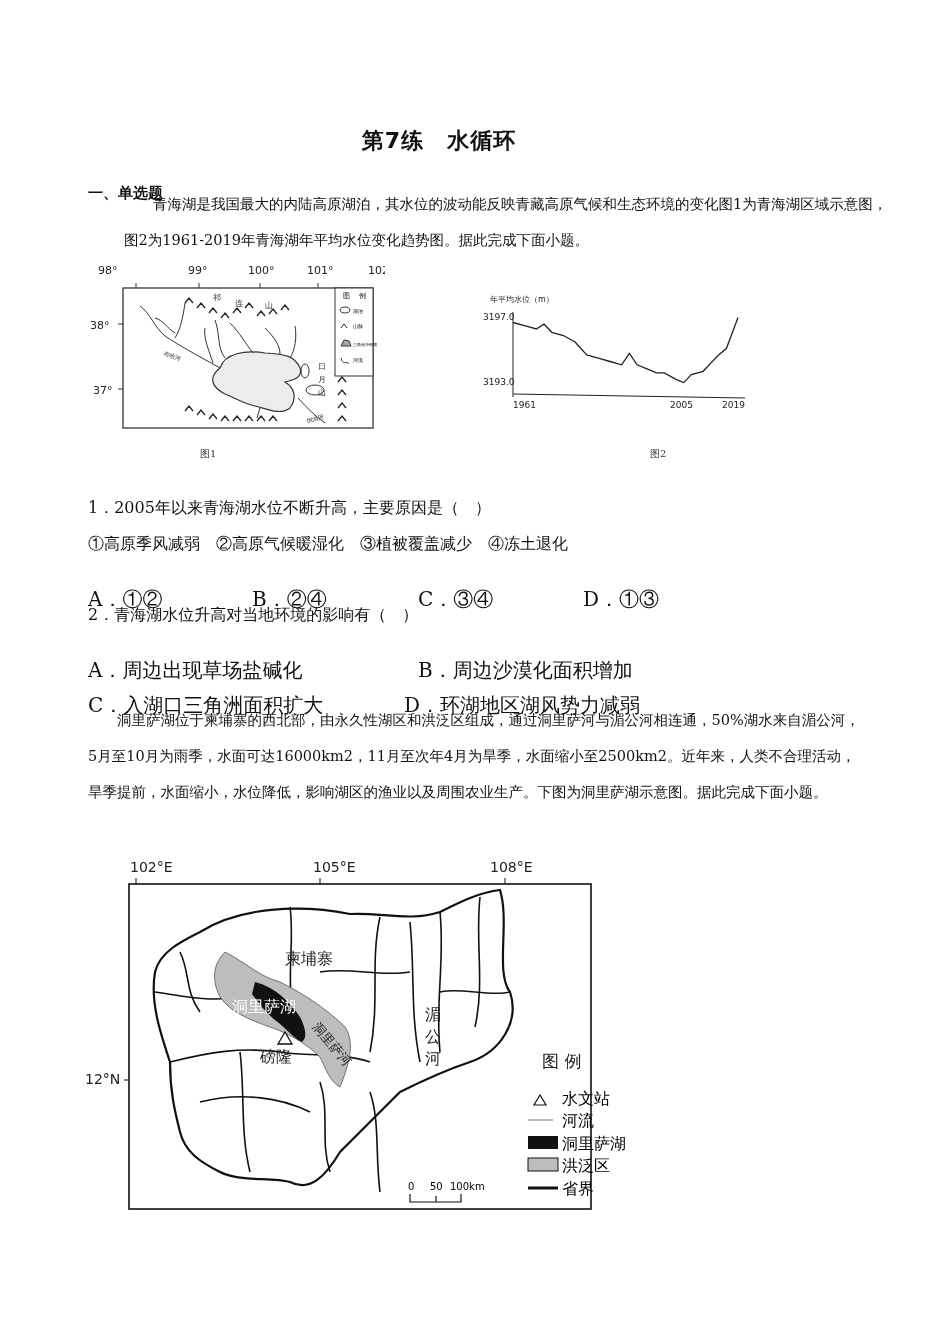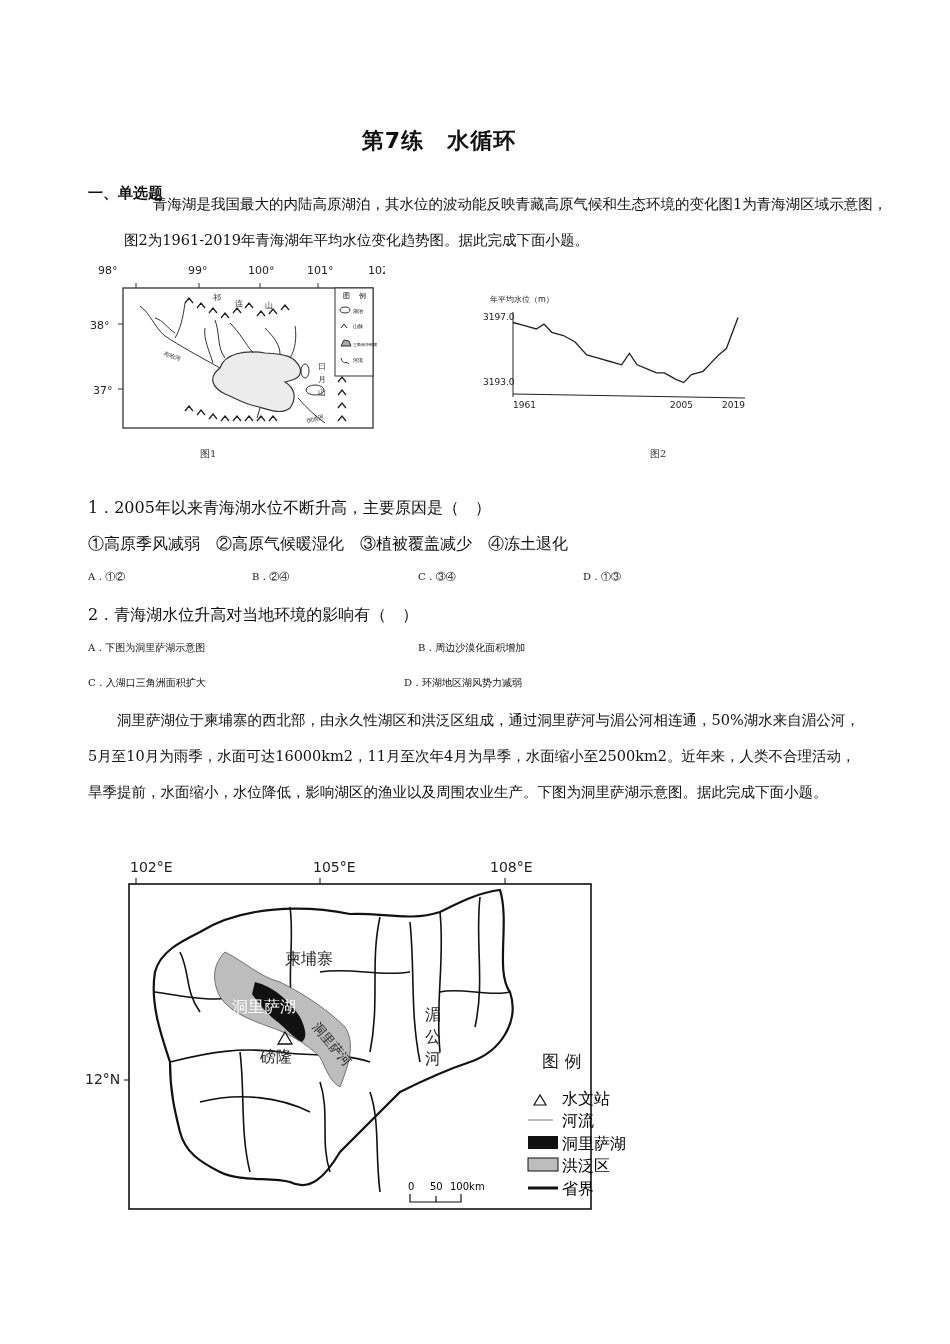--- a/index.html
+++ b/index.html
@@ -1,21 +1,21 @@
 <!DOCTYPE html>
 <html><head>
 <meta charset="utf-8">
 <style>
   html, body { margin:0; padding:0; background:#ffffff; }
   body { width:950px; height:1344px; position:relative; font-family:"DejaVu Serif","Liberation Serif",serif; color:#111; overflow:hidden; }
   .title { position:absolute; left:0; width:878px; top:126px; text-align:center; font-size:22px; font-weight:bold; font-family:"DejaVu Sans","Liberation Sans",sans-serif; letter-spacing:1px; }
   .section { position:absolute; left:88px; top:184px; font-size:15px; font-weight:bold; font-family:"DejaVu Sans","Liberation Sans",sans-serif; }
   .para { position:absolute; left:88px; width:775px; font-size:14.5px; line-height:36px; text-indent:2em; }
   .line { position:absolute; left:88px; font-size:16px; white-space:nowrap; }
-  .opt { position:absolute; font-size:10px; white-space:nowrap; }
+  .opt { position:absolute; font-size:20px; white-space:nowrap;margin-top:16px; }
   .fig { position:absolute; }
   .caption { position:absolute; font-size:10px; color:#333; }
   svg text { font-family:"DejaVu Sans","Liberation Sans",sans-serif; }
 </style>
 </head>
 <body>
 
 <div class="title">第7练　水循环</div>
 <div class="section">一、单选题</div>
 
@@ -108,21 +108,21 @@
 <div class="caption" style="left:617px; top:447px;padding-left:33px;">图2</div>
 
 <div class="line" style="top:498px;">1．2005年以来青海湖水位不断升高，主要原因是（　）</div>
 <div class="line" style="top:534px;">①高原季风减弱　②高原气候暖湿化　③植被覆盖减少　④冻土退化</div>
 <div class="opt" style="left:88px; top:570px;">A．①②</div>
 <div class="opt" style="left:252px; top:570px;">B．②④</div>
 <div class="opt" style="left:418px; top:570px;text-align:right;">C．③④</div>
 <div class="opt" style="left:583px; top:570px;">D．①③</div>
 
 <div class="line" style="top:605px;">2．青海湖水位升高对当地环境的影响有（　）</div>
-<div class="opt" style="left:88px; top:641px;">A．下图为洞里萨湖示意图</div>
+<div class="opt" style="left:88px; top:641px;">A．周边出现草场盐碱化</div>
 <div class="opt" style="left:418px; top:641px;">B．周边沙漠化面积增加</div>
 <div class="opt" style="left:88px; top:676px;">C．入湖口三角洲面积扩大</div>
 <div class="opt" style="left:404px; top:676px;">D．环湖地区湖风势力减弱</div>
 
 <div class="para" style="top:702px;">洞里萨湖位于柬埔寨的西北部，由永久性湖区和洪泛区组成，通过洞里萨河与湄公河相连通，50%湖水来自湄公河，5月至10月为雨季，水面可达16000km2，11月至次年4月为旱季，水面缩小至2500km2。近年来，人类不合理活动，旱季提前，水面缩小，水位降低，影响湖区的渔业以及周围农业生产。下图为洞里萨湖示意图。据此完成下面小题。</div>
 
 <div class="fig" style="left:80px; top:852px;">
   <svg width="590" height="365" viewBox="0 0 590 365">
     <g font-size="14" fill="#222">
       <text x="50" y="20">102°E</text>

